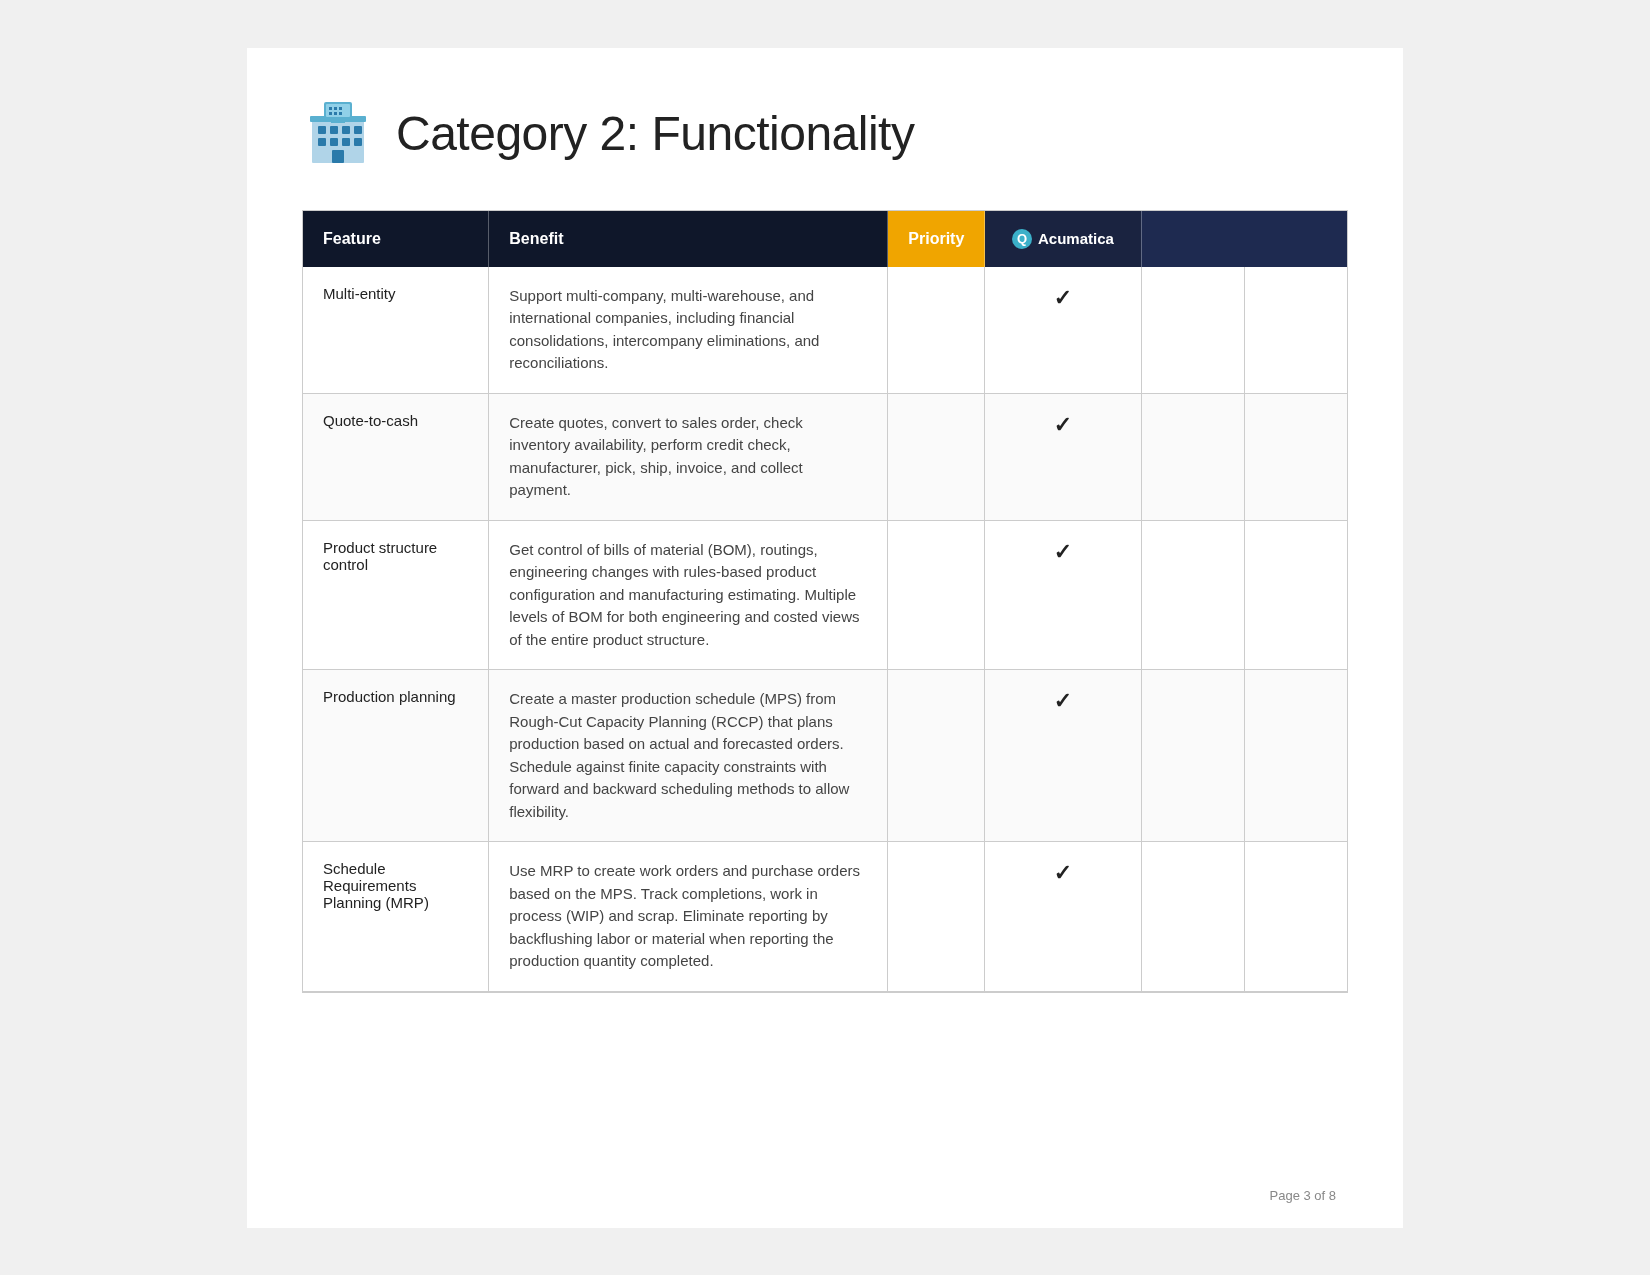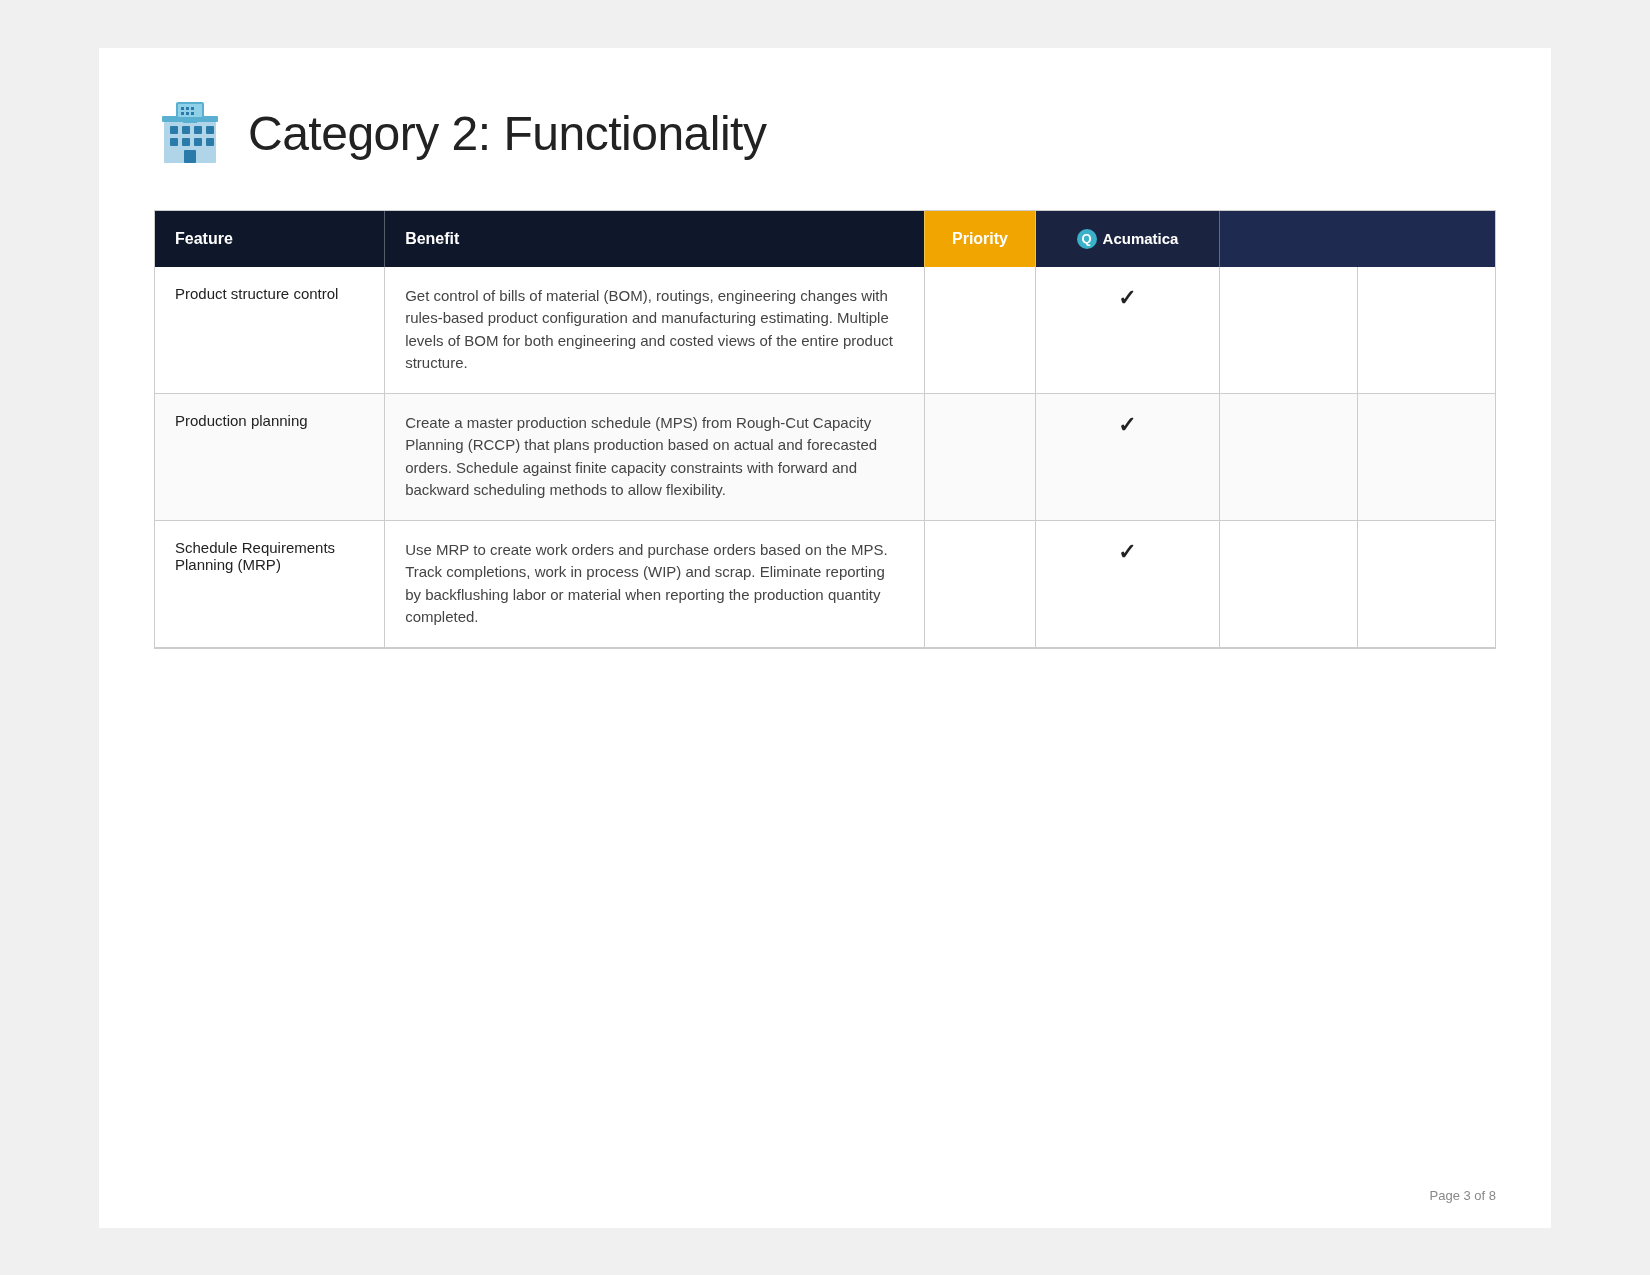--- a/index.html
+++ b/index.html
@@ -7,21 +7,21 @@
       background: #f0f0f0;
       font-family: 'Segoe UI', Arial, sans-serif;
       width: 1650px;
       min-height: 1275px;
       display: flex;
       align-items: center;
       justify-content: center;
     }
     .page {
       background: #ffffff;
-      width: 1452px;
+      width: 1156px;
       min-height: 1180px;
       padding: 50px 55px 60px 55px;
       position: relative;
     }
     .header {
       display: flex;
       align-items: center;
       gap: 22px;
       margin-bottom: 40px;
     }
@@ -133,21 +133,21 @@
       text-align: center;
     }
     .checkmark {
       color: #222222;
       font-size: 22px;
       font-weight: 700;
     }
     .page-number {
       position: absolute;
       bottom: 25px;
-      right: 55px;
+      right: 67px;
       font-size: 13px;
       color: #888888;
     }
     
     .building-svg {
       width: 72px;
       height: 72px;
     }
   </style>
 </head>
@@ -200,22 +200,42 @@
               <span class="q-icon">Q</span>
               <span>Acumatica</span>
             </div>
           </th>
           <th class="blank-col"></th>
           <th class="blank-col"></th>
         </tr>
       </thead>
       <tbody>
 
-
-
+        <tr>
+          <td class="feature-col">Multi-entity</td>
+          <td class="benefit-col">Support multi-company, multi-warehouse, and international companies, including financial consolidations, intercompany eliminations, and reconciliations.</td>
+          <td class="priority-cell"></td>
+          <td class="acumatica-cell">
+            <span class="checkmark">✓</span>
+          </td>
+          <td class="blank-cell"></td>
+          <td class="blank-cell"></td>
+        </tr>
+
+
+        <tr>
+          <td class="feature-col">Quote-to-cash</td>
+          <td class="benefit-col">Create quotes, convert to sales order, check inventory availability, perform credit check, manufacturer, pick, ship, invoice, and collect payment.</td>
+          <td class="priority-cell"></td>
+          <td class="acumatica-cell">
+            <span class="checkmark">✓</span>
+          </td>
+          <td class="blank-cell"></td>
+          <td class="blank-cell"></td>
+        </tr>
 
         <tr>
           <td class="feature-col">Product structure control</td>
           <td class="benefit-col">Get control of bills of material (BOM), routings, engineering changes with rules-based product configuration and manufacturing estimating. Multiple levels of BOM for both engineering and costed views of the entire product structure.</td>
           <td class="priority-cell"></td>
           <td class="acumatica-cell">
             <span class="checkmark">✓</span>
           </td>
           <td class="blank-cell"></td>
           <td class="blank-cell"></td>

